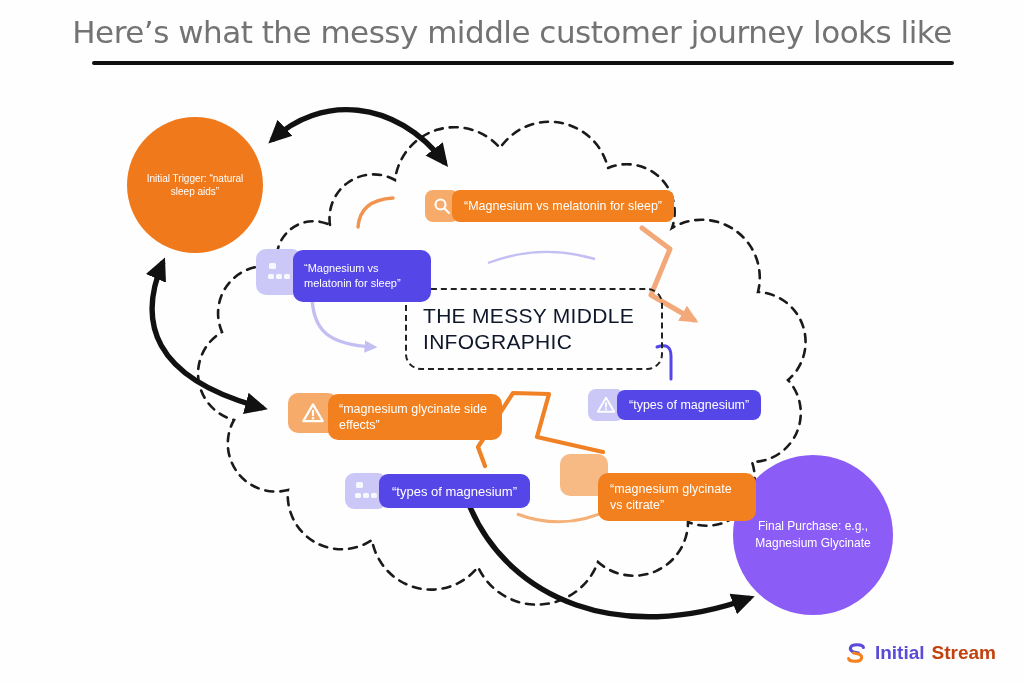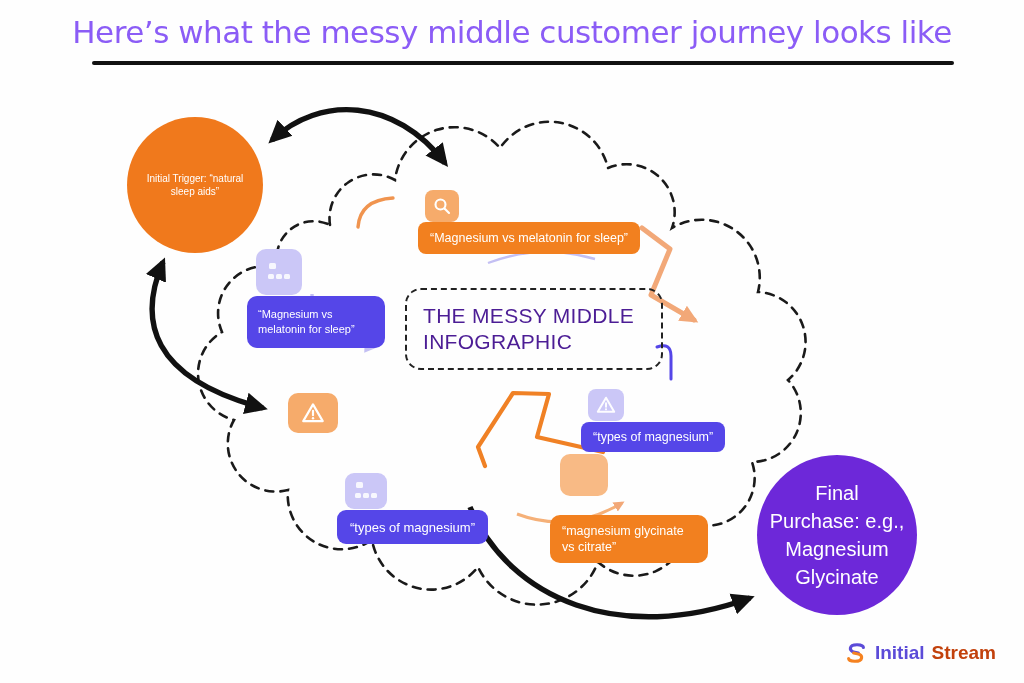--- a/index.html
+++ b/index.html
@@ -1,39 +1,39 @@
 <!DOCTYPE html>
 <html><head>
 <meta charset="utf-8">
 <style>
   html,body{margin:0;padding:0;background:#ffffff;}
   .canvas{position:relative;width:1024px;height:683px;background:#fefefe;overflow:hidden;
           font-family:"Liberation Sans", sans-serif;}
   
   .title{position:absolute;top:14px;left:0;width:100%;text-align:center;
          font-family:"DejaVu Sans", sans-serif;font-size:31px;font-weight:500;
-         letter-spacing:-0.5px;color:#8b5cf6;}
+         letter-spacing:-0.5px;color:#737373;}
   .title-underline{position:absolute;top:61px;left:92px;width:862px;height:4px;
          background:#111;border-radius:2px;}
   
   .art{position:absolute;left:0;top:0;z-index:1;}
   
   .circle{position:absolute;border-radius:50%;display:flex;align-items:center;justify-content:center;
           text-align:center;color:#fff;z-index:2;}
   .circle-trigger{left:127px;top:117px;width:136px;height:136px;background:#F0791C;
           font-size:10px;line-height:1.35;}
-  .circle-purchase{left:757px;top:455px;width:160px;height:160px;background:#6d28d9;
-          font-size:20px;line-height:1.4;}
+  .circle-purchase{left:733px;top:455px;width:160px;height:160px;background:#8b5cf6;
+          font-size:12px;line-height:1.4;}
   .circle .ctext{width:86%;}
   
   .center-box{position:absolute;left:405px;top:288px;width:238px;height:78px;z-index:2;
           border:2px dashed #222;border-radius:16px;display:flex;align-items:center;
-          padding-left:16px;font-size:21px;letter-spacing:0.3px;color:#4c1d95;line-height:1.25;}
-  
-  .chip{position:absolute;display:flex;align-items:flex-start;z-index:2;flex-direction:column;}
+          padding-left:16px;font-size:21px;letter-spacing:0.3px;color:#0f172a;line-height:1.25;}
+  
+  .chip{position:absolute;display:flex;align-items:flex-start;z-index:2;}
   .chip .ibox{display:flex;align-items:center;justify-content:center;flex:0 0 auto;}
   .chip .body{color:#fff;display:flex;align-items:center;}
   .orange .ibox{background:#F6AB6B;}
   .orange .body{background:#F2801F;}
   .purple .ibox{background:#CBC7F7;}
   .purple .body{background:#5546E8;}
   
   .chip-search{left:425px;top:190px;}
   .chip-search .ibox{width:34px;height:32px;border-radius:8px;}
   .chip-search .body{height:32px;margin-left:-7px;border-radius:8px;padding:0 12px;font-size:12.5px;}
@@ -152,20 +152,21 @@
   </div>
 
   <div class="chip orange chip-warn-orange">
     <span class="ibox">
       <svg width="26" height="24" viewBox="0 0 24 22">
           <path d="M12 3 L21 18.5 L3 18.5 Z" fill="none" stroke="#fff" stroke-width="2" stroke-linejoin="round"></path>
           <line x1="12" y1="9" x2="12" y2="13" stroke="#fff" stroke-width="2" stroke-linecap="round"></line>
           <circle cx="12" cy="15.8" r="1.1" fill="#fff"></circle>
         </svg>
     </span>
+    <span class="body">“magnesium glycinate side effects”</span>
   </div>
 
   <div class="chip purple chip-warn-purple">
     <span class="ibox">
       <svg width="22" height="20" viewBox="0 0 24 22">
           <path d="M12 3 L21 18.5 L3 18.5 Z" fill="none" stroke="#fff" stroke-width="2.2" stroke-linejoin="round" opacity="0.95"></path>
           <line x1="12" y1="9" x2="12" y2="13" stroke="#fff" stroke-width="2.2" stroke-linecap="round" opacity="0.95"></line>
           <circle cx="12" cy="15.8" r="1.2" fill="#fff" opacity="0.95"></circle>
         </svg>
     </span>

